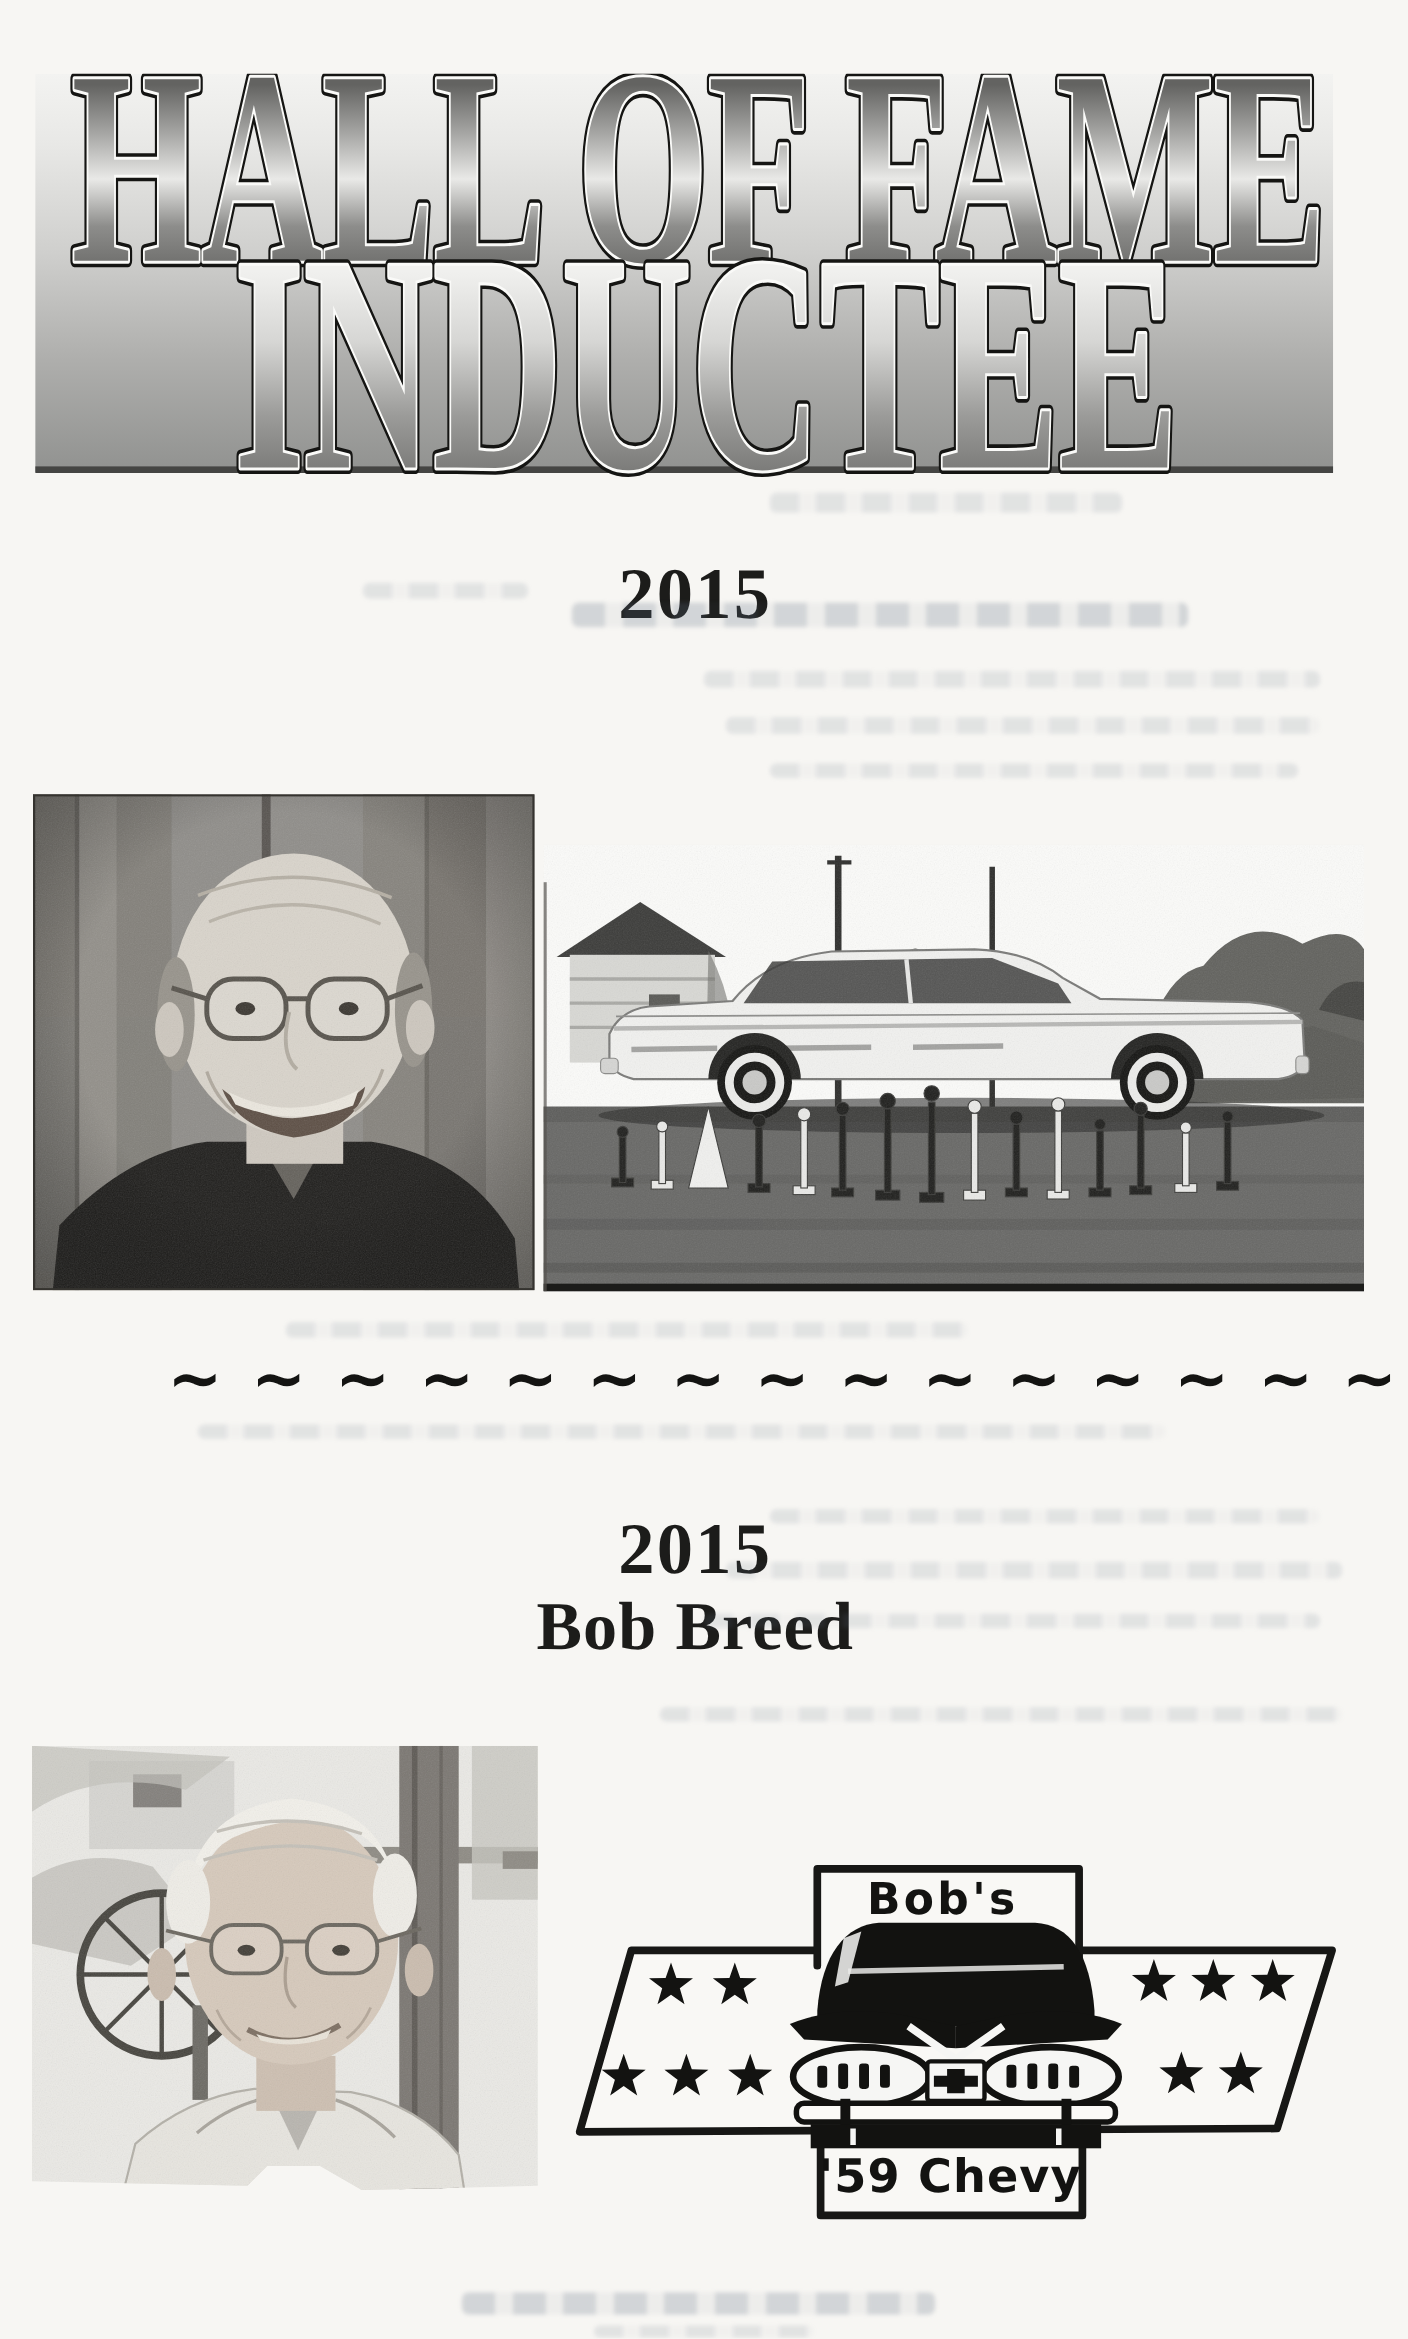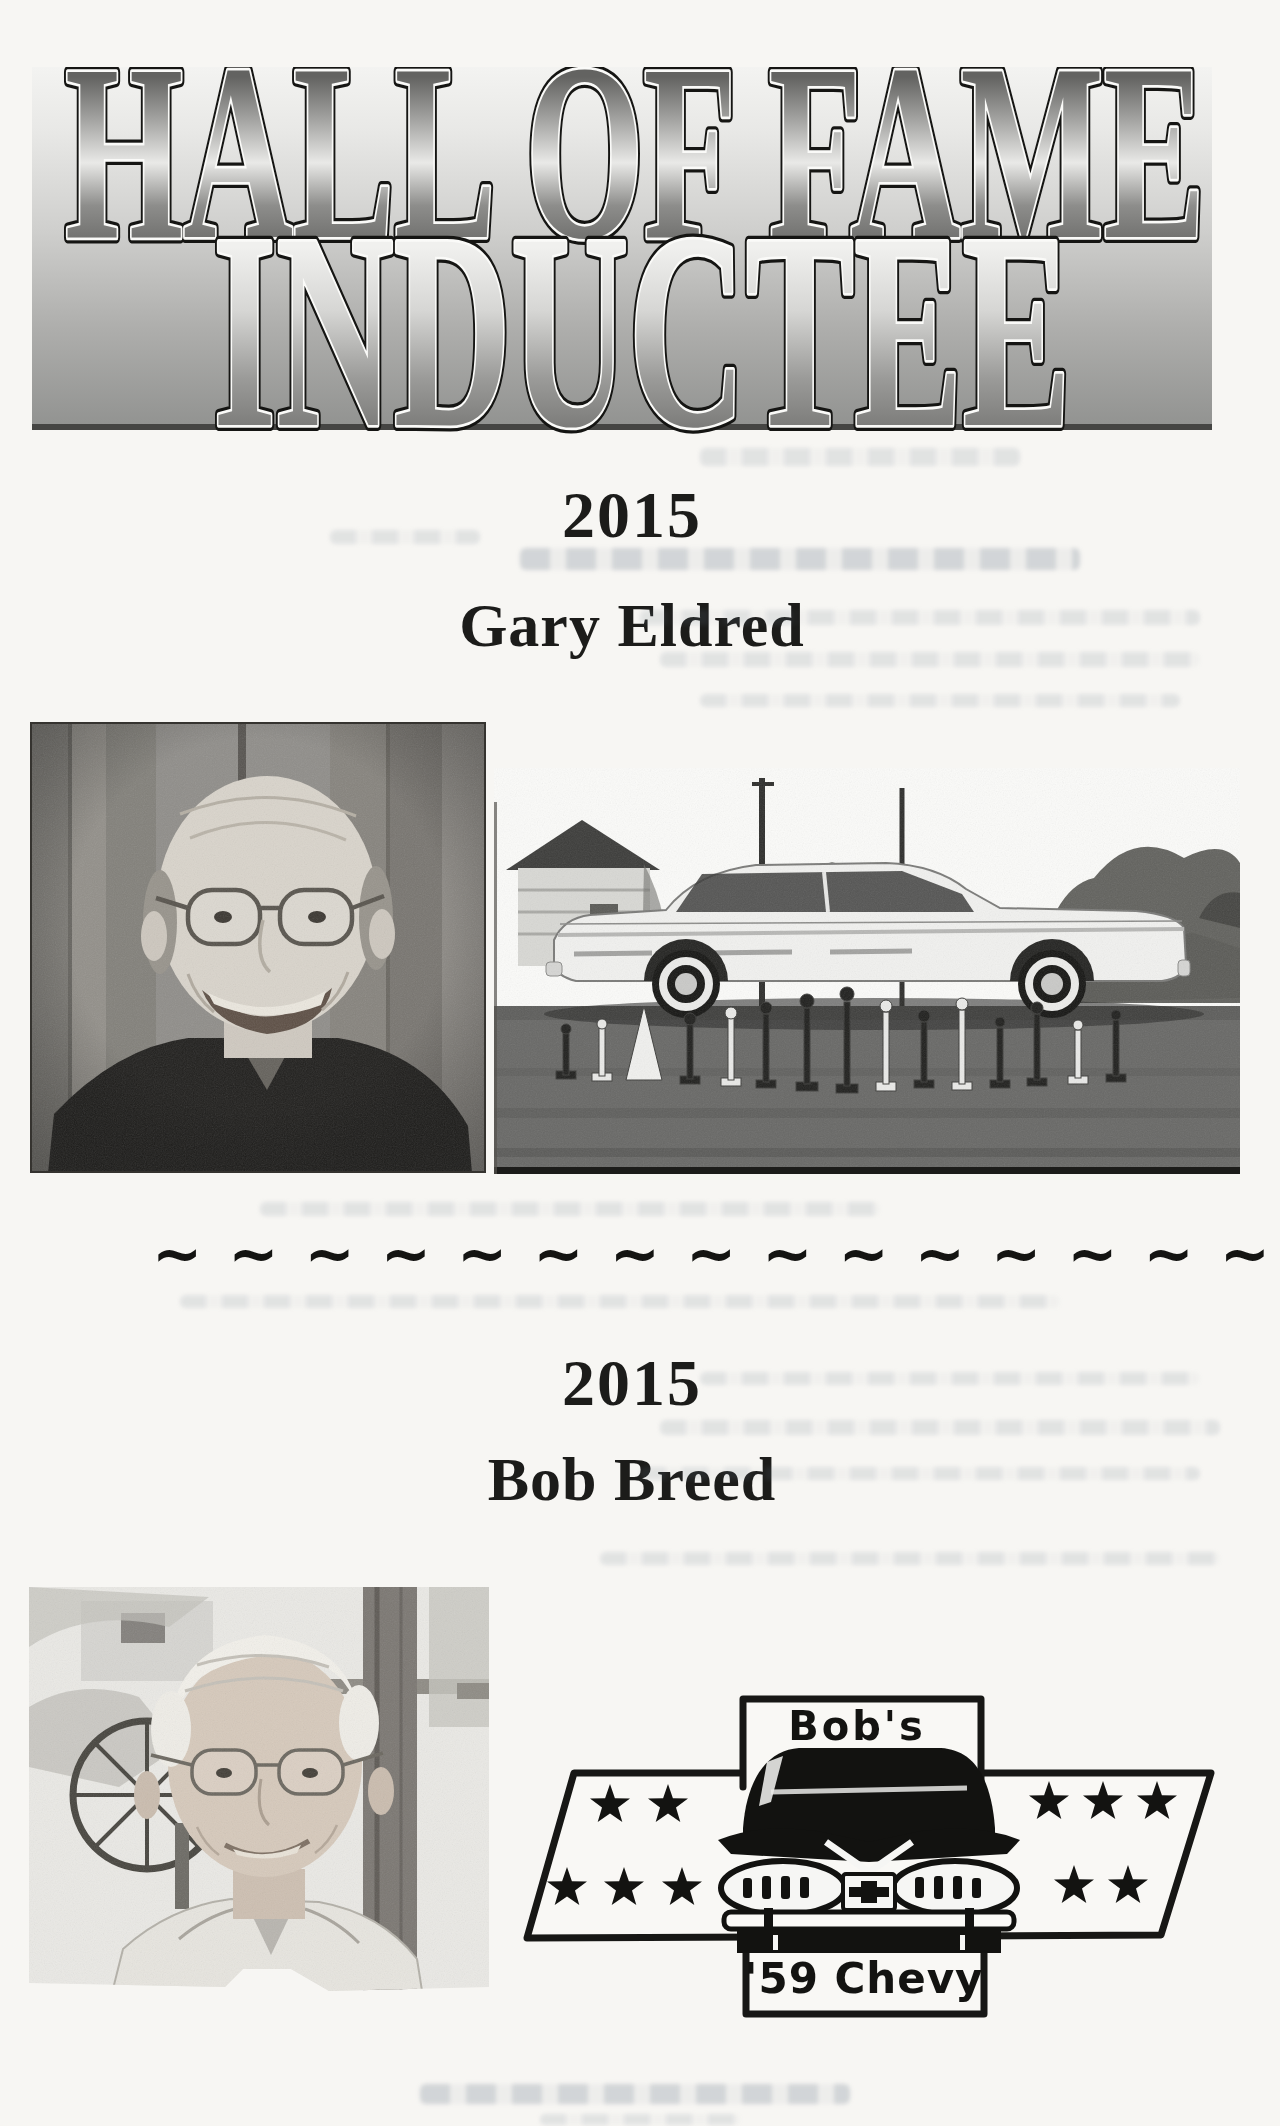--- a/index.html
+++ b/index.html
@@ -12,20 +12,21 @@
   .abs { position:absolute; }
 
   
   #banner { left:32px; top:55px; }
 
   
   .year {
     position:absolute; width:400px; text-align:center;
     font-size:66px; font-weight:700; color:#1c1c1a; letter-spacing:2px;
     line-height:1;
+    margin-top:26px;
   }
   .name {
     position:absolute; width:600px; text-align:center;
     font-size:62px; font-weight:700; color:#1c1c1a; letter-spacing:1px;
     line-height:1;
   }
   #year1 { left:432px; top:470px; }
   #name1 { left:332px; top:582px; }
   #year2 { left:432px; top:1338px; }
   #name2 { left:332px; top:1436px; }
@@ -88,21 +89,20 @@
     </g>
 
     <g font-family="Liberation Serif, serif" font-weight="bold" text-anchor="middle">
       <text x="610" y="358" font-size="280" textLength="858" lengthAdjust="spacingAndGlyphs" fill="none" stroke="#151513" stroke-width="12" stroke-linejoin="round">INDUCTEE</text>
       <text x="610" y="358" font-size="280" textLength="858" lengthAdjust="spacingAndGlyphs" fill="none" stroke="#fafaf8" stroke-width="5.5" stroke-linejoin="round">INDUCTEE</text>
       <text x="610" y="358" font-size="280" textLength="858" lengthAdjust="spacingAndGlyphs" fill="url(#metal2)">INDUCTEE</text>
     </g>
   </svg>
 
   <div id="year1" class="year">2015</div>
-  <div id="name1" class="name">Gary Eldred</div>
 
   <svg class="abs" style="left:30px;top:710px" width="456" height="451" viewBox="0 0 456 451">
     <defs>
       <radialGradient id="vignA" cx="0.5" cy="0.45" r="0.75">
         <stop offset="0.55" stop-color="#000000" stop-opacity="0"></stop>
         <stop offset="1" stop-color="#1c1c1a" stop-opacity="0.45"></stop>
       </radialGradient>
       <filter id="grainA">
           <feTurbulence type="fractalNoise" baseFrequency="0.9" numOctaves="2"></feTurbulence>
         <feColorMatrix type="saturate" values="0"></feColorMatrix>

